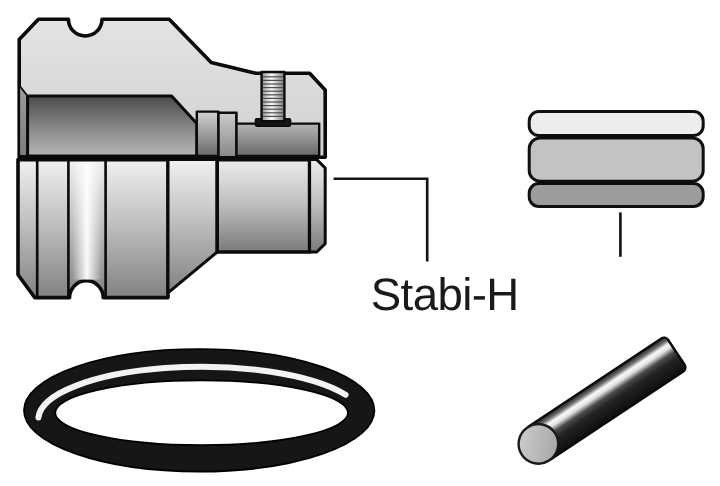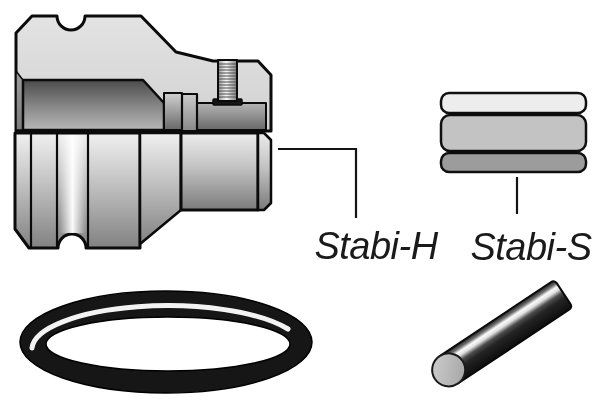--- a/index.html
+++ b/index.html
@@ -1,20 +1,20 @@
 <!DOCTYPE html>
 <html><head>
 <meta charset="utf-8">
 <style>
   html,body{margin:0;padding:0;background:#ffffff;}
   #stage{position:relative;width:600px;height:405px;background:#ffffff;overflow:hidden;
          font-family:"Liberation Sans",sans-serif;}
   #diagram-svg{position:absolute;left:0;top:0;}
   .part-label{position:absolute;color:#1a1a1a;font-size:38px;line-height:38px;
-              letter-spacing:-0.5px;text-align:center;white-space:nowrap;font-style:italic;}
+              letter-spacing:-0.5px;white-space:nowrap;}
   #label-stabi-h{left:309px;top:227px;width:134px;}
   #label-stabi-s{left:466px;top:228px;width:130px;}
 </style>
 </head>
 <body>
 
 <div id="stage">
 
   <svg id="diagram-svg" width="600" height="405" viewBox="0 0 600 405">
     <defs>
@@ -139,14 +139,13 @@
       <path d="M32,348 A136,44 0 0 1 288,329" fill="none" stroke="#ffffff" stroke-width="5" stroke-linecap="round" opacity="0.95"></path>
     </g>
 
     <g transform="translate(447,371) rotate(-33.6)">
       <rect x="0" y="-16.5" width="140" height="33" rx="4" fill="url(#gRod)" stroke="#0a0a0a" stroke-width="2"></rect>
       <circle cx="2" cy="0" r="16.5" fill="url(#gFace)" stroke="#1a1a1a" stroke-width="2"></circle>
     </g>
   </svg>
 
   <div class="part-label" id="label-stabi-h">Stabi-H</div>
-  <div class="part-label" id="label-stabi-s">Stabi-S</div>
 </div>
 
 </body></html>

